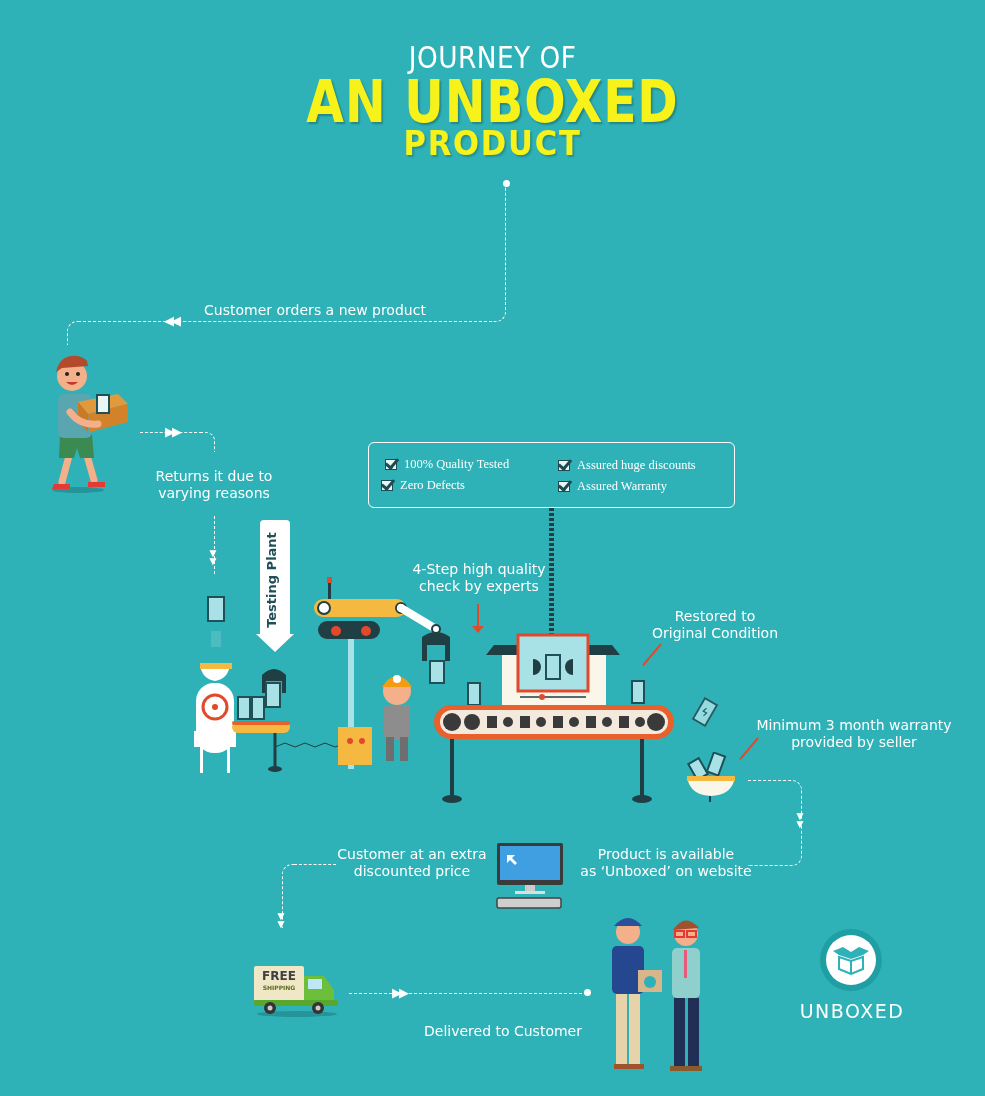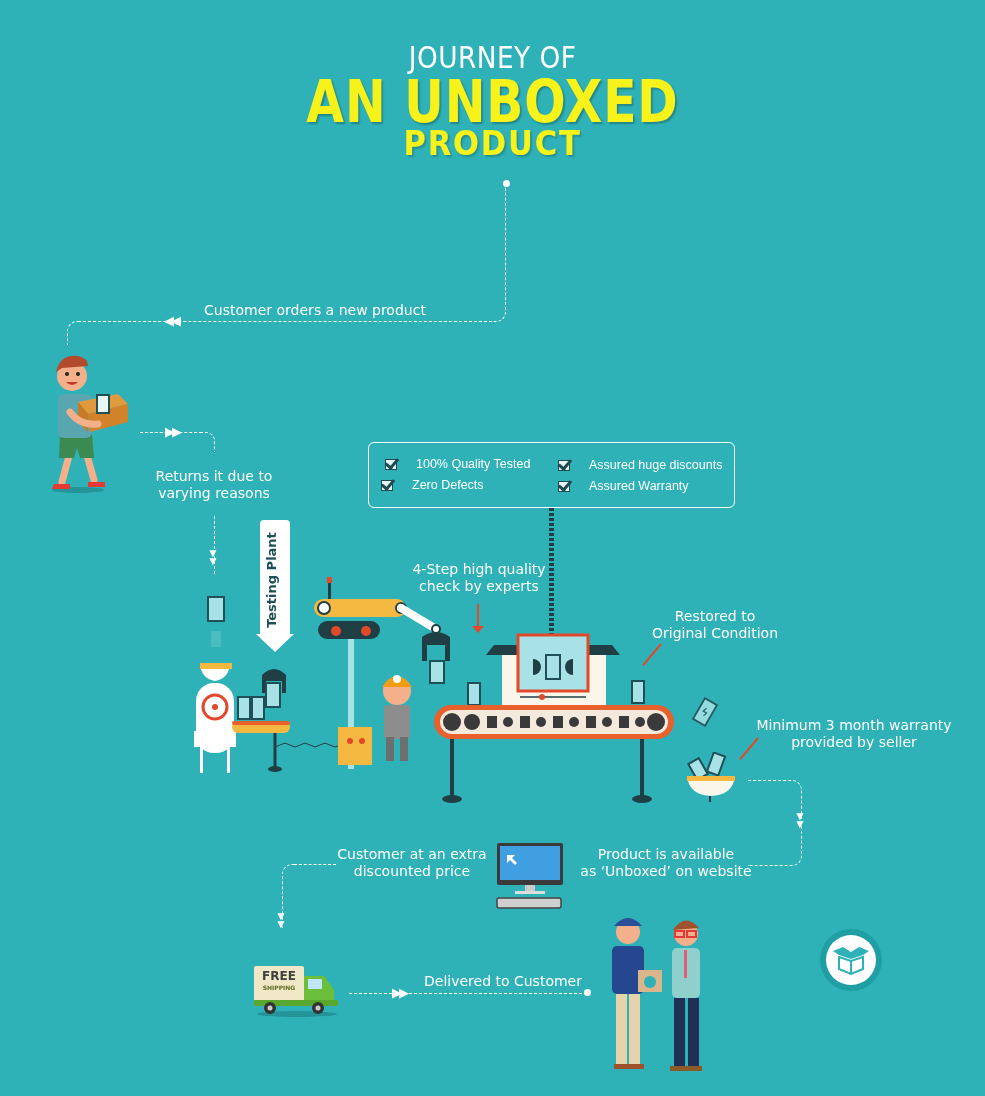--- a/index.html
+++ b/index.html
@@ -35,22 +35,22 @@
     font-family: "DejaVu Sans", sans-serif;
   }
   .dash-h { border-top: 1.5px dashed #ffffff; height: 0; }
   .dash-v { border-left: 1.5px dashed #ffffff; width: 0; }
   .dot { width: 7px; height: 7px; border-radius: 50%; background: #fff; }
   .features-box {
     left: 368px; top: 442px; width: 367px; height: 66px;
     border: 1.5px solid #ffffff; border-radius: 6px;
   }
   .feat {
-    font-size: 12.5px; color: #ffffff; display: flex; align-items: center; gap: 19px;
-    font-family: Liberation Sans, sans-serif;
+    font-size: 12.5px; color: #ffffff; display: flex; align-items: center; gap: 7px;
+    font-family: Liberation Serif, serif;
   }
   .chk {
     width: 12px; height: 11px; border: 1.5px solid #1e4a52; background: #e8f6f6;
     position: relative; display: inline-block;
   }
   .chk::after {
     content: ""; position: absolute; left: 2px; top: -4px; width: 5px; height: 10px;
     border-right: 3px solid #1e4a52; border-bottom: 3px solid #1e4a52;
     transform: rotate(40deg);
   }
@@ -301,21 +301,21 @@
     <circle cx="66" cy="44" r="6" fill="#333"></circle>
       <circle cx="66" cy="44" r="2.5" fill="#ccc"></circle>
   </svg>
   <div class="abs" style="left:4px;top:6px;width:46px;text-align:center;font-size:12px;font-weight:bold;color:#404040;line-height:12px;font-family:'DejaVu Sans',sans-serif;">FREE</div>
   <div class="abs" style="left:4px;top:20px;width:46px;text-align:center;font-size:6px;font-weight:bold;color:#5c6b1d;font-family:'DejaVu Sans',sans-serif;">SHIPPING</div>
 </div>
 
 <div class="abs dash-h" style="left:349px;top:993px;width:238px;"></div>
 <div class="abs" style="left:392px;top:985px;font-size:13px;color:#fff;letter-spacing:-3px;">▶▶</div>
 <div class="abs dot" style="left:584px;top:989px;"></div>
-<div class="abs lbl" style="left:420px;top:973px;width:166px;">Delivered to Customer</div>
+<div class="abs lbl" style="left:420px;top:1023px;width:166px;">Delivered to Customer</div>
 
 <div class="abs" style="left:604px;top:912px;width:116px;height:166px;">
   <svg width="116" height="166" viewBox="0 0 116 166">
 
     <circle cx="24" cy="20" r="12" fill="#f3b08a"></circle>
     <path d="M10 14 q14 -16 28 0z" fill="#2c4f9a"></path>
     <rect x="8" y="34" width="32" height="48" rx="5" fill="#25478f"></rect>
     <rect x="12" y="82" width="11" height="72" fill="#e7d3aa"></rect>
     <rect x="25" y="82" width="11" height="72" fill="#e7d3aa"></rect>
     <rect x="10" y="152" width="16" height="5" fill="#a0522d"></rect>
@@ -339,13 +339,14 @@
 
 <div class="abs" style="left:820px;top:929px;width:62px;height:62px;border-radius:50%;background:#1f9ea4;">
   <div class="abs" style="left:6px;top:6px;width:50px;height:50px;border-radius:50%;background:#ffffff;"></div>
   <svg class="abs" style="left:11px;top:16px;" width="40" height="30" viewBox="0 0 40 30">
     <path d="M2 6 l10 -4 l8 5 l8 -5 l10 4 l-6 4 l-12 4 l-12 -4z" fill="#2eb2b7"></path>
     <path d="M8 12 l12 4 l12 -4 v12 l-12 5 l-12 -5z" fill="none" stroke="#2eb2b7" stroke-width="2"></path>
     <line x1="20" y1="16" x2="20" y2="29" stroke="#2eb2b7" stroke-width="2"></line>
   </svg>
 </div>
 <div class="abs brand-name" style="left:752px;top:1000px;width:200px;">
+  <div>UNBOXED</div>
 </div>
 
 </body></html>

